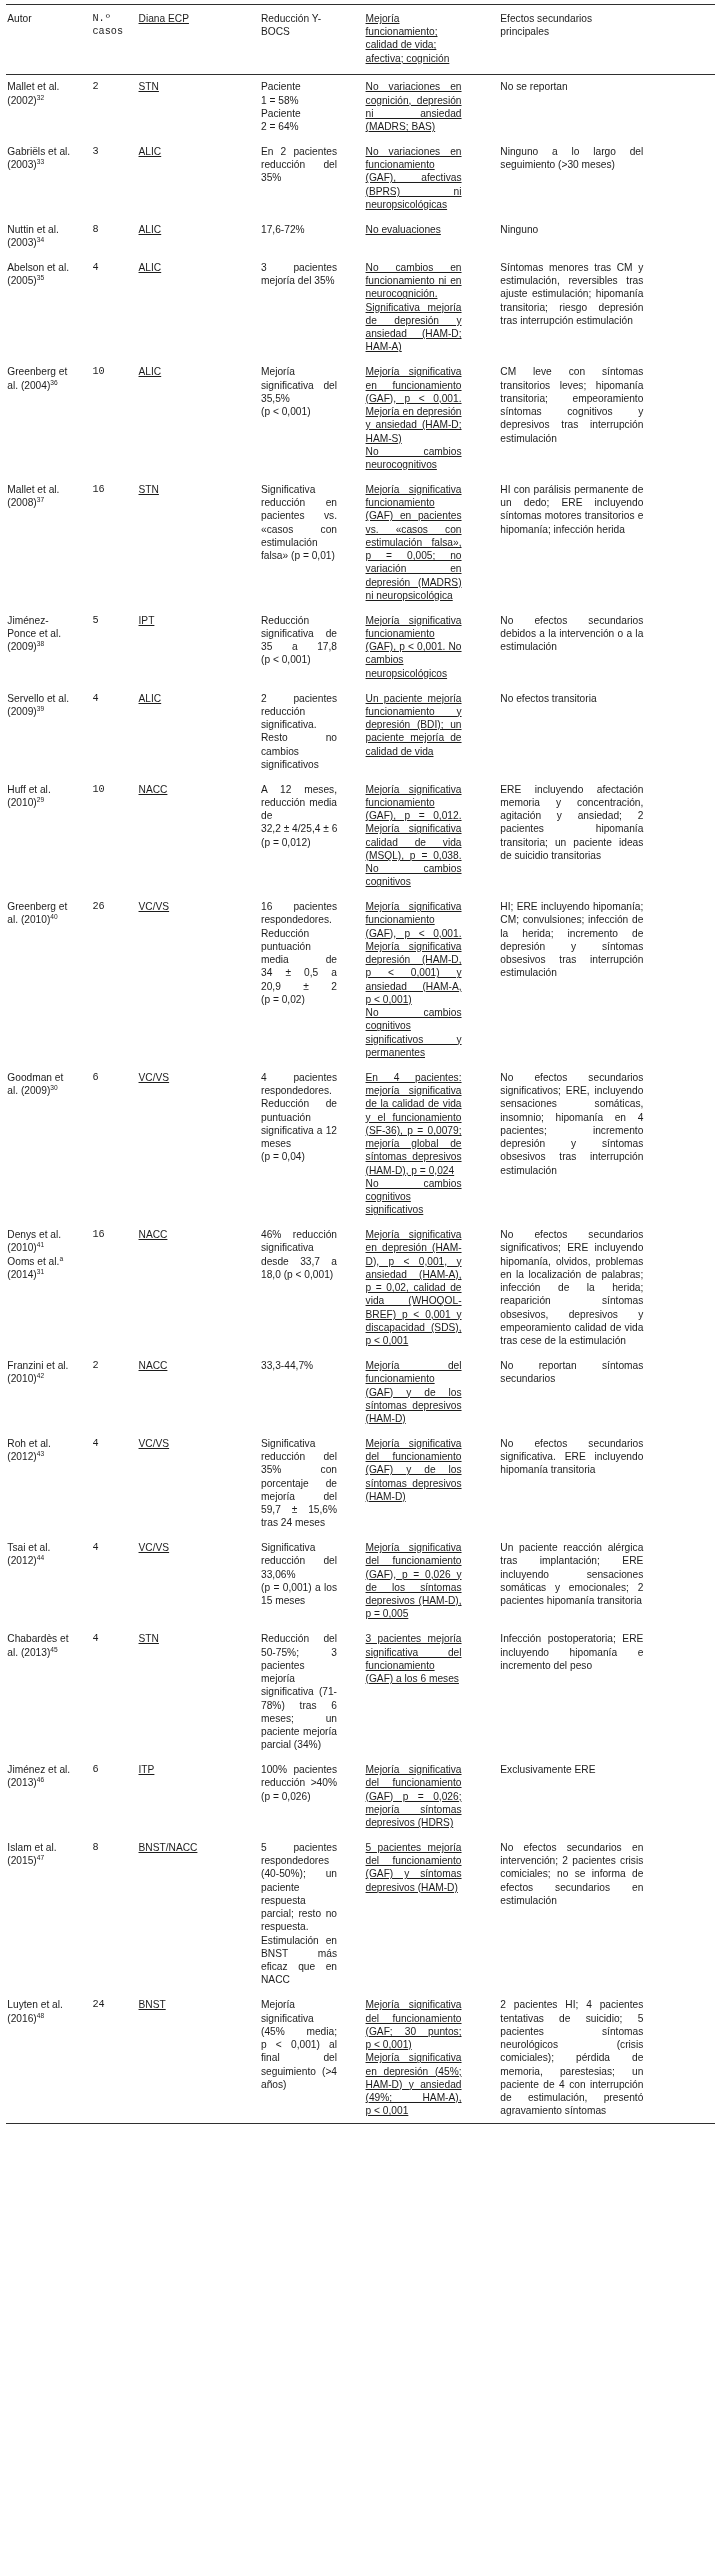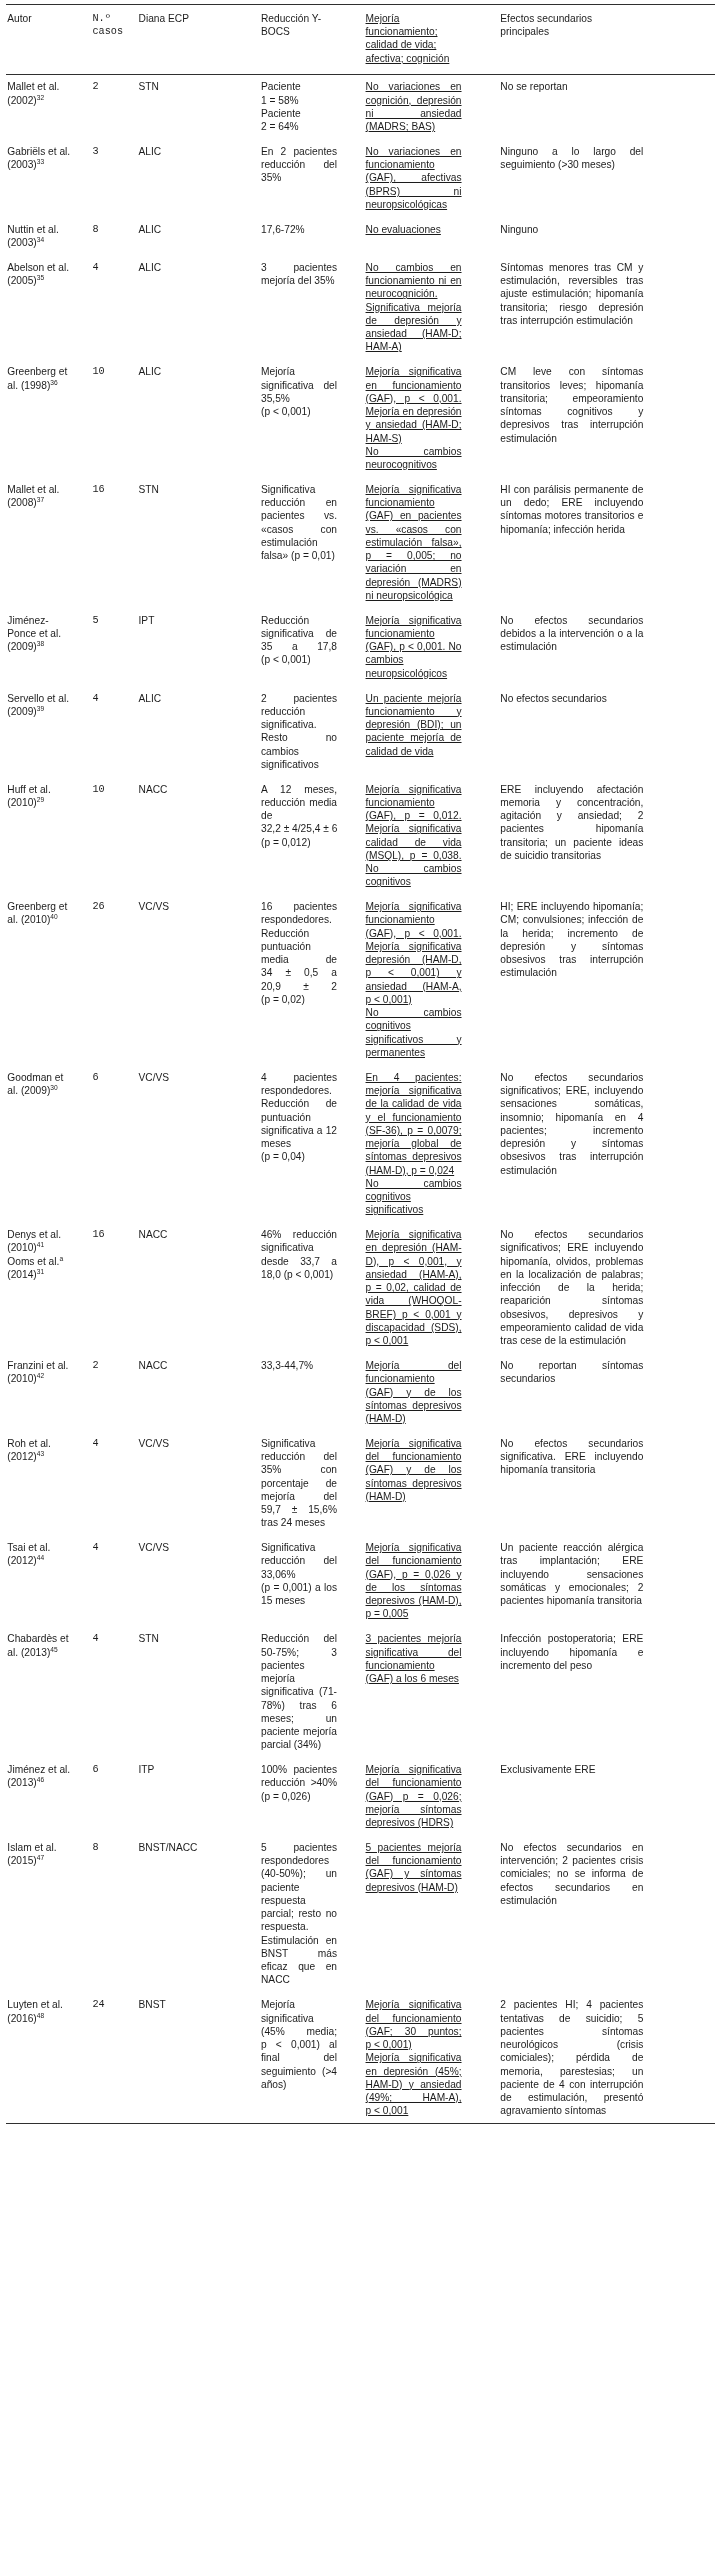--- a/index.html
+++ b/index.html
@@ -41,21 +41,21 @@
     border-bottom:0.7px solid var(--rule-color);
   }
   tbody td{
     vertical-align:top;
     padding:5.8px 10.2px 5.8px 1.5px;
   }
   .inner{display:block;}
   tbody .inner{white-space:pre-line;}
   .w0{max-width:64px;}
   .w1{max-width:32px;font-family:Liberation Mono, monospace;}
-  .w2{max-width:67px;}
+  .w2{max-width:67px;text-decoration:underline;}
   .w3{max-width:124px;padding-left:48px;}
   .w4{max-width:96px;text-decoration:underline;}
   .w5{max-width:143px;}
   tbody .w3,tbody .w4,tbody .w5{text-align:justify;}
   thead .inner{text-align:left;white-space:normal;}
   sup{
     font-size:0.65em;
     vertical-align:super;
     line-height:0;
   }
@@ -176,21 +176,21 @@
     <td>
       <span class="inner w4">No cambios en funcionamiento ni en neurocognición. Significativa mejoría de depresión y ansiedad (HAM-D; HAM-A)</span>
     </td>
     <td>
       <span class="inner w5">Síntomas menores tras CM y estimulación, reversibles tras ajuste estimulación; hipomanía transitoria; riesgo depresión tras interrupción estimulación</span>
     </td>
   </tr>
 
   <tr>
     <td>
-      <span class="inner w0"><span>Greenberg et al. (1998)</span><sup>36</sup></span>
+      <span class="inner w0"><span>Greenberg et al. (2004)</span><sup>36</sup></span>
     </td>
     <td>
       <span class="inner w1">10</span>
     </td>
     <td>
       <span class="inner w2">ALIC</span>
     </td>
     <td>
       <span class="inner w3">Mejoría significativa del 35,5% (p&nbsp;&lt;&nbsp;0,001)</span>
     </td>
@@ -255,21 +255,21 @@
     <td>
       <span class="inner w2">ALIC</span>
     </td>
     <td>
       <span class="inner w3">2 pacientes reducción significativa. Resto no cambios significativos</span>
     </td>
     <td>
       <span class="inner w4">Un paciente mejoría funcionamiento y depresión (BDI); un paciente mejoría de calidad de vida</span>
     </td>
     <td>
-      <span class="inner w5">No efectos secundarios</span>
+      <span class="inner w5">No efectos transitoria</span>
     </td>
   </tr>
 
   <tr>
     <td>
       <span class="inner w0"><span>Huff et al. (2010)</span><sup>29</sup></span>
     </td>
     <td>
       <span class="inner w1">10</span>
     </td>

